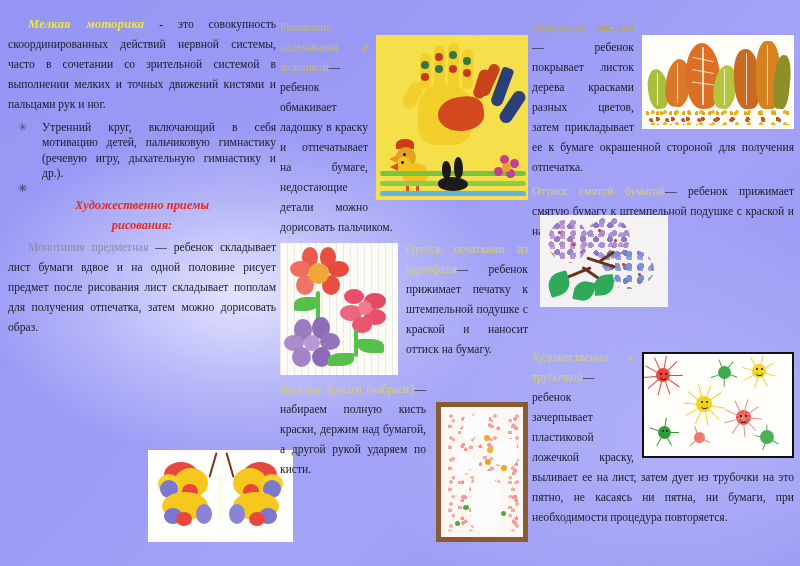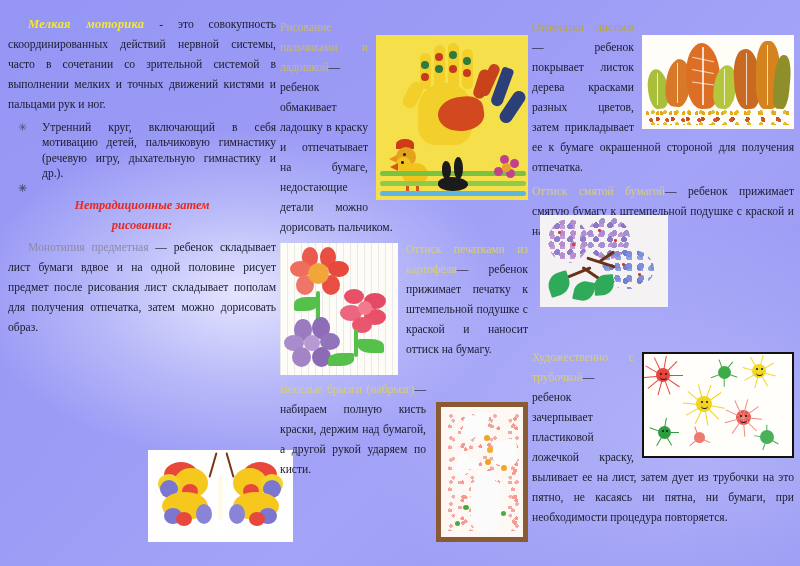--- a/index.html
+++ b/index.html
@@ -176,21 +176,21 @@
         <span>Утренний круг, включающий в себя мотивацию детей, пальчиковую гимнастику (речевую игру, дыхательную гимнастику и др.).</span>
       </li>
       <li>
         <span class="bmark">✳</span>
       </li>
       <li>
         <span class="bmark">✳</span>
       </li>
     </ul>
 
-    <p class="para t-red hdr-center" style="margin-top:14px;">Нетрадиционные затем</p>
+    <p class="para t-red hdr-center" style="margin-top:14px;">Художественно приемы</p>
     <p class="para t-red hdr-center">рисования:</p>
 
     <p class="para indent" style="margin-top:3px;"><span class="t-mauve">Монотипия предметная</span><span> — ребенок складывает лист бумаги вдвое и на одной половине рисует предмет после рисования лист складывает пополам для получения отпечатка, затем можно дорисовать образ.</span></p>
 
     <div class="pic" id="pic-butterfly" style="position:absolute;left:140px;top:436px;">
 
       <div class="wing blob" style="left:16px;top:12px;width:34px;height:26px;background:#e8483c;"></div>
       <div class="wing blob" style="left:26px;top:18px;width:34px;height:30px;background:#f6c71c;"></div>
       <div class="wing blob" style="left:10px;top:24px;width:22px;height:20px;background:#f3d22b;"></div>
       <div class="wing blob" style="left:12px;top:30px;width:18px;height:18px;background:#7b76cf;"></div>

